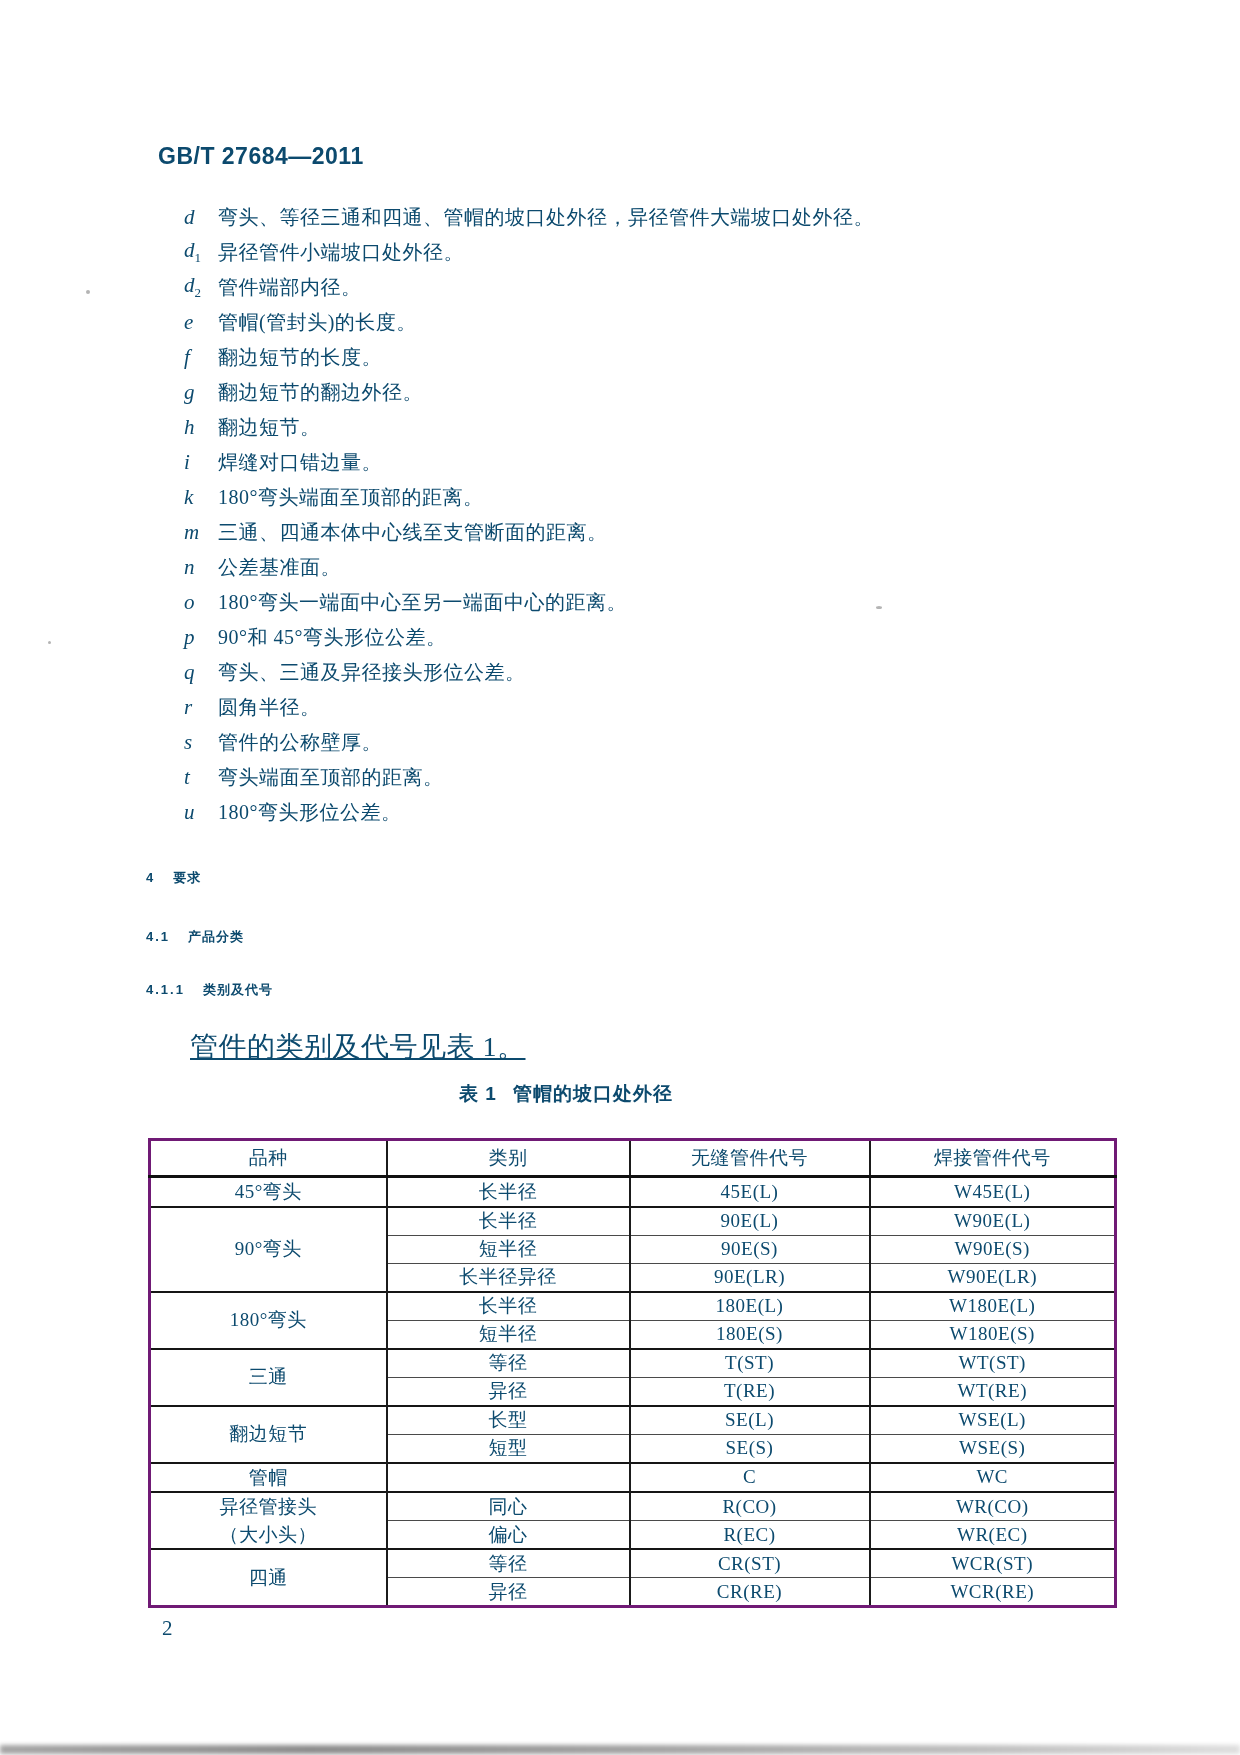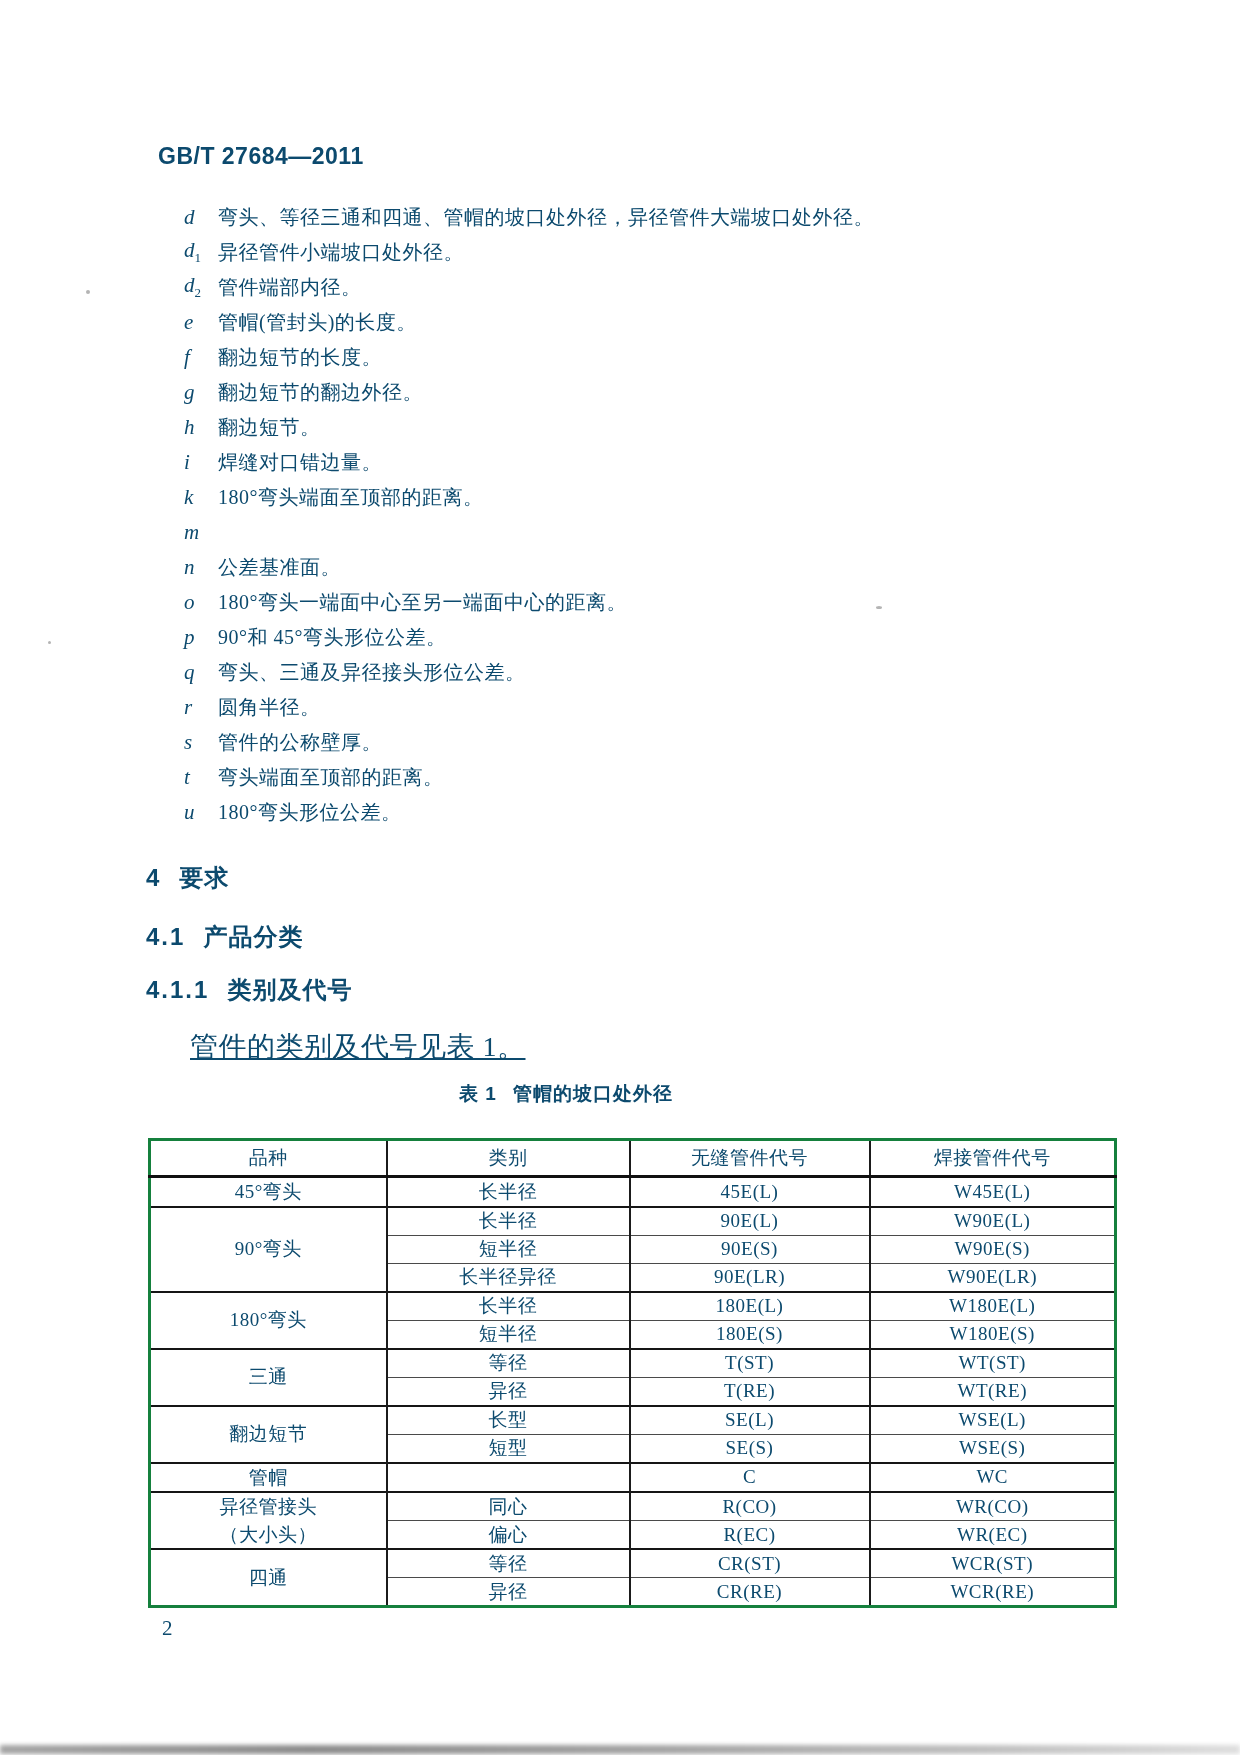--- a/index.html
+++ b/index.html
@@ -28,21 +28,21 @@
     font-family:"Liberation Serif","DejaVu Serif",serif;
     font-style:italic;font-size:21px;
   }
   .def-symbol sub{font-size:13px;font-style:normal;}
   .def-text{letter-spacing:0.5px;white-space:nowrap;}
 
   
   .heading{
     position:absolute;left:146px;
     font-family:"Liberation Sans","DejaVu Sans",sans-serif;
-    font-weight:bold;font-size:24px;letter-spacing:1px;
+    font-weight:bold;font-size:13px;letter-spacing:1px;
     line-height:28px;
   }
   .h-num{margin-right:18px;letter-spacing:2px;}
 
   .paragraph{
     position:absolute;left:190px;top:1028px;
     font-size:28px;letter-spacing:0.5px;text-decoration:underline;
   }
 
   
@@ -58,21 +58,21 @@
   
   .fittings-table{
     position:absolute;left:148px;top:1138px;width:966px;
     border-collapse:collapse;table-layout:fixed;
     font-size:19px;
   }
   .fittings-table col.c1{width:237px;}
   .fittings-table col.c2{width:243px;}
   .fittings-table col.c3{width:240px;}
   .fittings-table col.c4{width:246px;}
-  .fittings-table{border:3px solid #15803d;padding-left:40px;}
+  .fittings-table{border:3px solid #701a75;padding-left:40px;}
   .fittings-table th,.fittings-table td{
     border-left:2px solid #1b1b1b;
     text-align:center;vertical-align:middle;
     padding:0;letter-spacing:0.5px;
     font-weight:normal;
   }
   .fittings-table th{height:34px;border-bottom:3px solid #101010;}
   .fittings-table td{height:27px;border-top:1px solid #4a4a4a;}
   .fittings-table tr.group-start td{border-top:2px solid #151515;}
   .fittings-table td.product-cell{white-space:pre-line;line-height:1.45;}
@@ -133,20 +133,21 @@
       <div class="def-item">
         <span class="def-symbol"><i>i</i></span>
         <span class="def-text">焊缝对口错边量。</span>
       </div>
       <div class="def-item">
         <span class="def-symbol"><i>k</i></span>
         <span class="def-text">180°弯头端面至顶部的距离。</span>
       </div>
       <div class="def-item">
         <span class="def-symbol"><i>m</i></span>
+        <span class="def-text">三通、四通本体中心线至支管断面的距离。</span>
       </div>
       <div class="def-item">
         <span class="def-symbol"><i>n</i></span>
         <span class="def-text">公差基准面。</span>
       </div>
       <div class="def-item">
         <span class="def-symbol"><i>o</i></span>
         <span class="def-text">180°弯头一端面中心至另一端面中心的距离。</span>
       </div>
       <div class="def-item">

